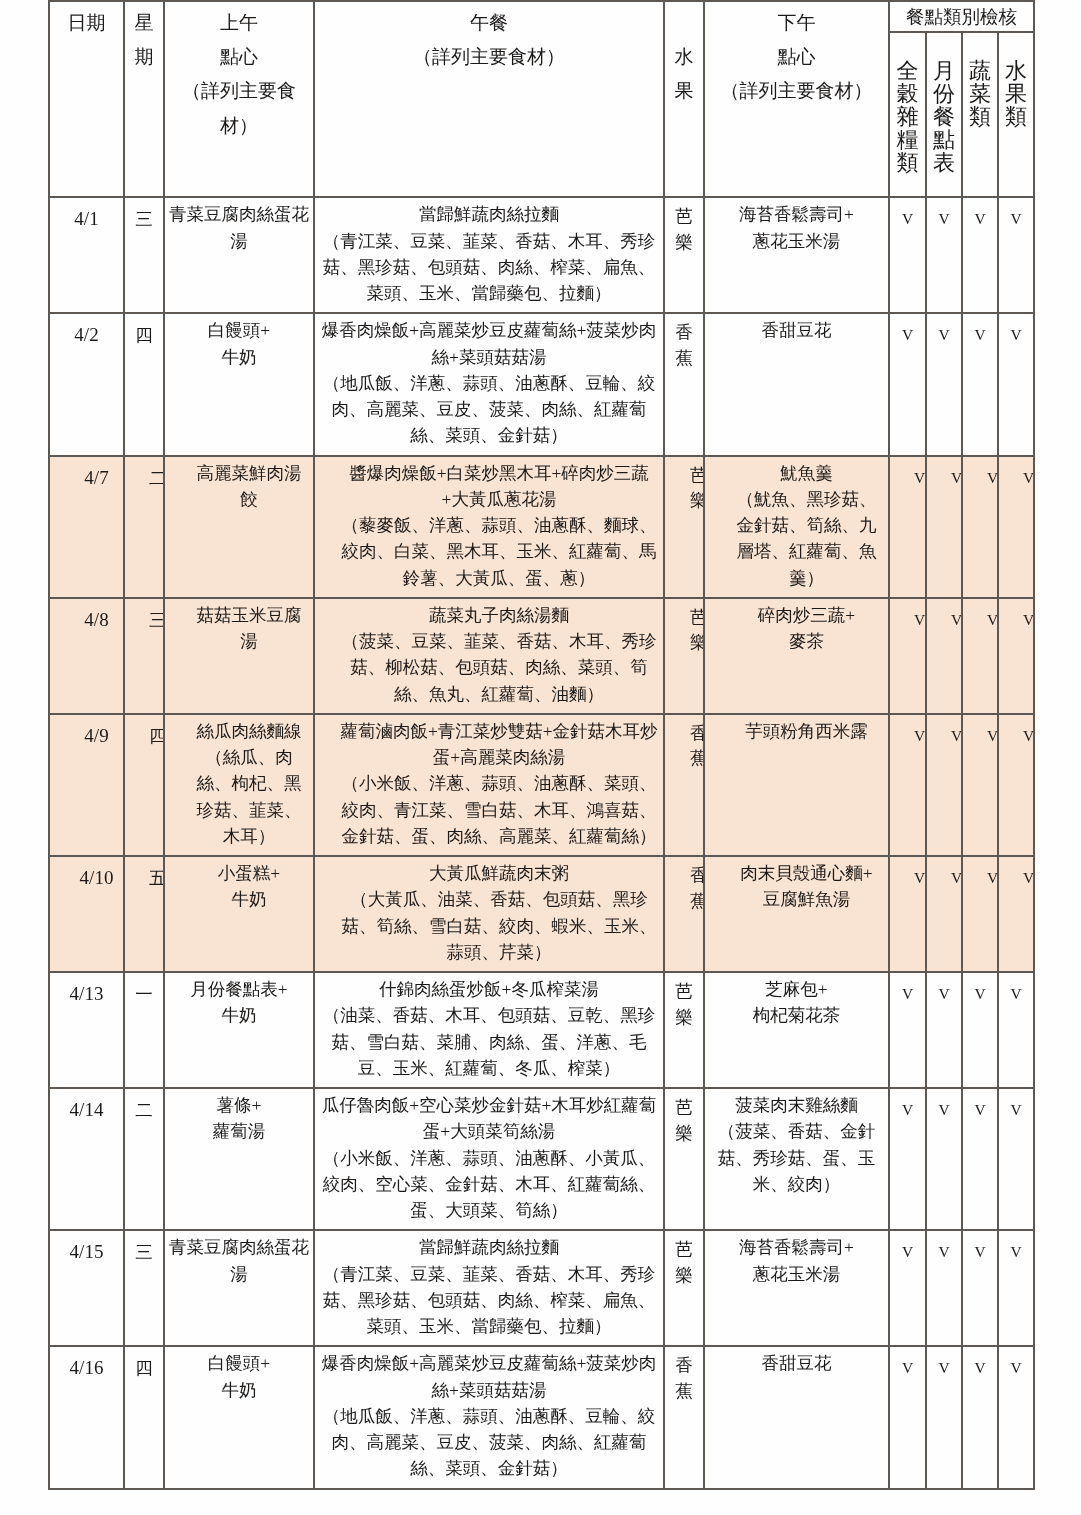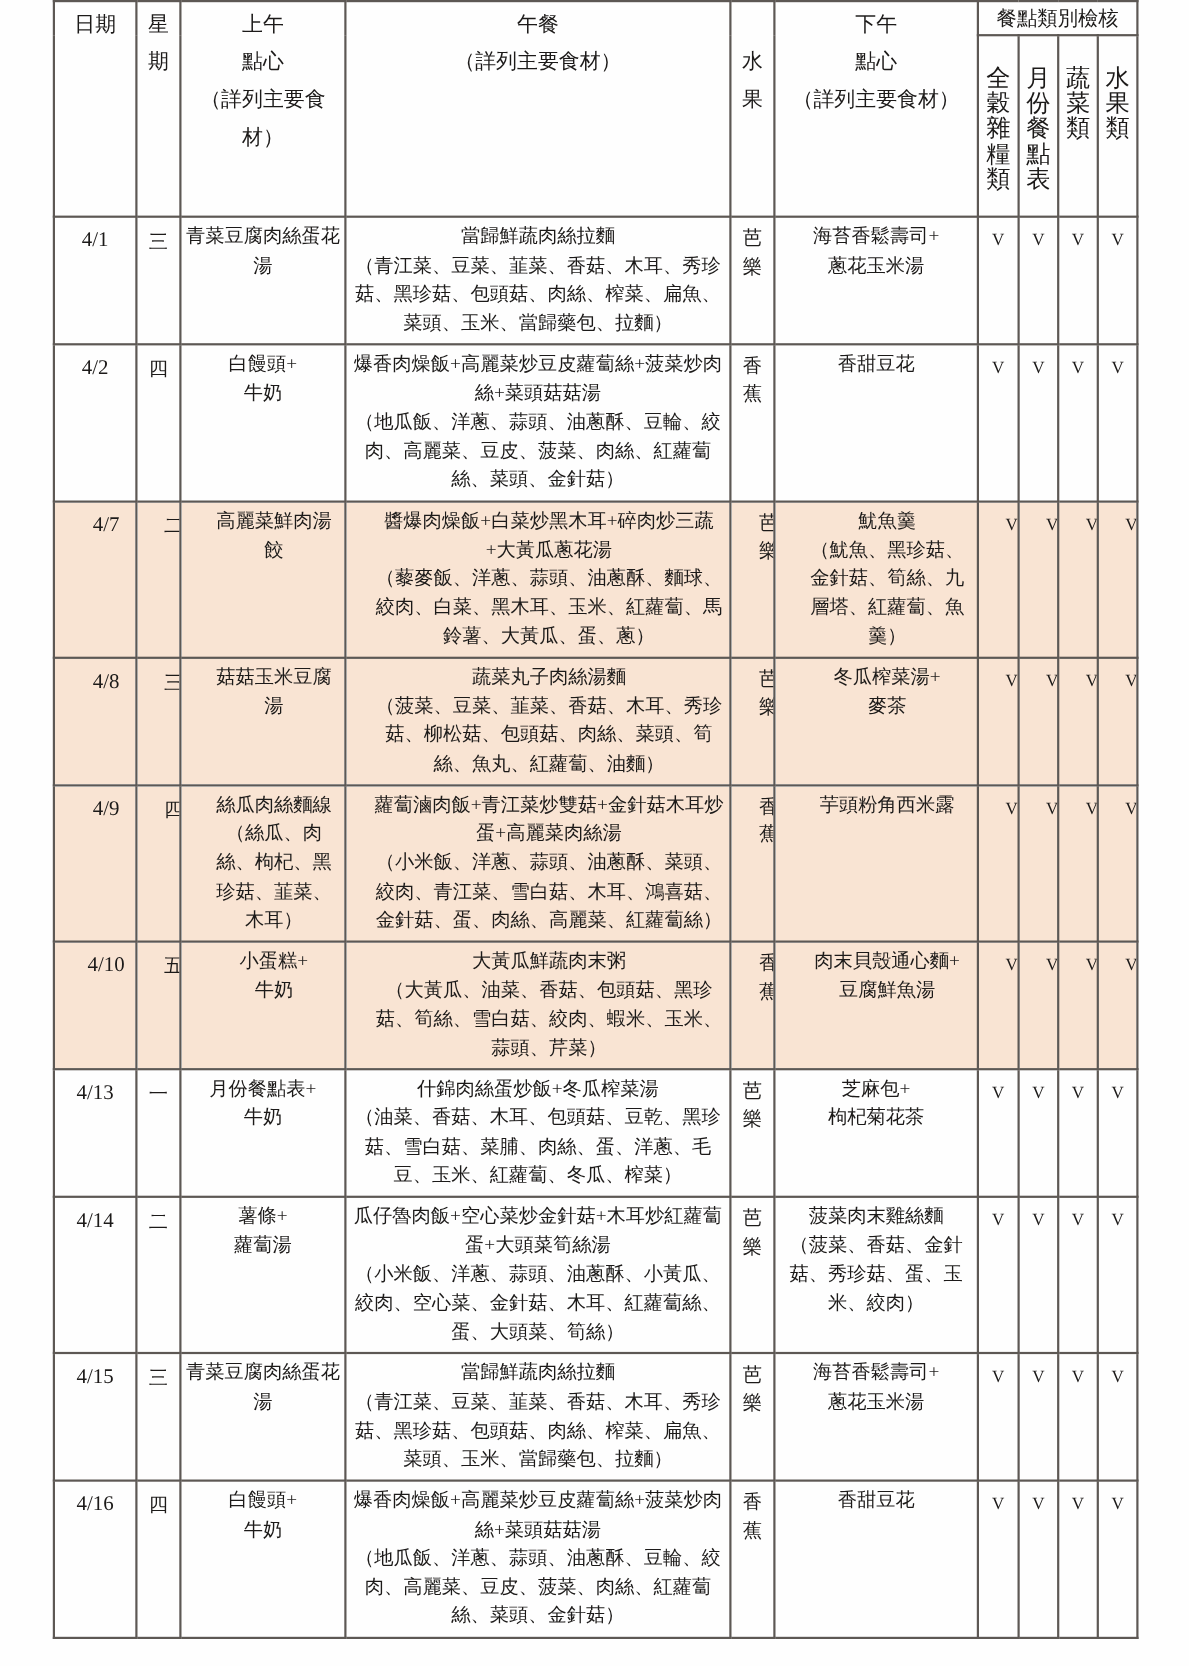--- a/index.html
+++ b/index.html
@@ -152,21 +152,21 @@
           <td class="cell check-cell">V</td>
           <td class="cell check-cell">V</td>
         </tr>
         <tr class="hl">
           <td class="cell date-cell">4/8</td>
           <td class="cell weekday-cell">三</td>
           <td class="cell snack-cell">菇菇玉米豆腐湯</td>
           <td class="cell lunch-cell">蔬菜丸子肉絲湯麵
 （菠菜、豆菜、韮菜、香菇、木耳、秀珍菇、柳松菇、包頭菇、肉絲、菜頭、筍絲、魚丸、紅蘿蔔、油麵）</td>
           <td class="cell fruit-cell vert"><span class="vtext">芭樂</span></td>
-          <td class="cell snack-cell">冬瓜榨菜湯+
+          <td class="cell snack-cell">碎肉炒三蔬+
 麥茶</td>
           <td class="cell check-cell">V</td>
           <td class="cell check-cell">V</td>
           <td class="cell check-cell">V</td>
           <td class="cell check-cell">V</td>
         </tr>
         <tr class="hl">
           <td class="cell date-cell">4/9</td>
           <td class="cell weekday-cell">四</td>
           <td class="cell snack-cell">絲瓜肉絲麵線

